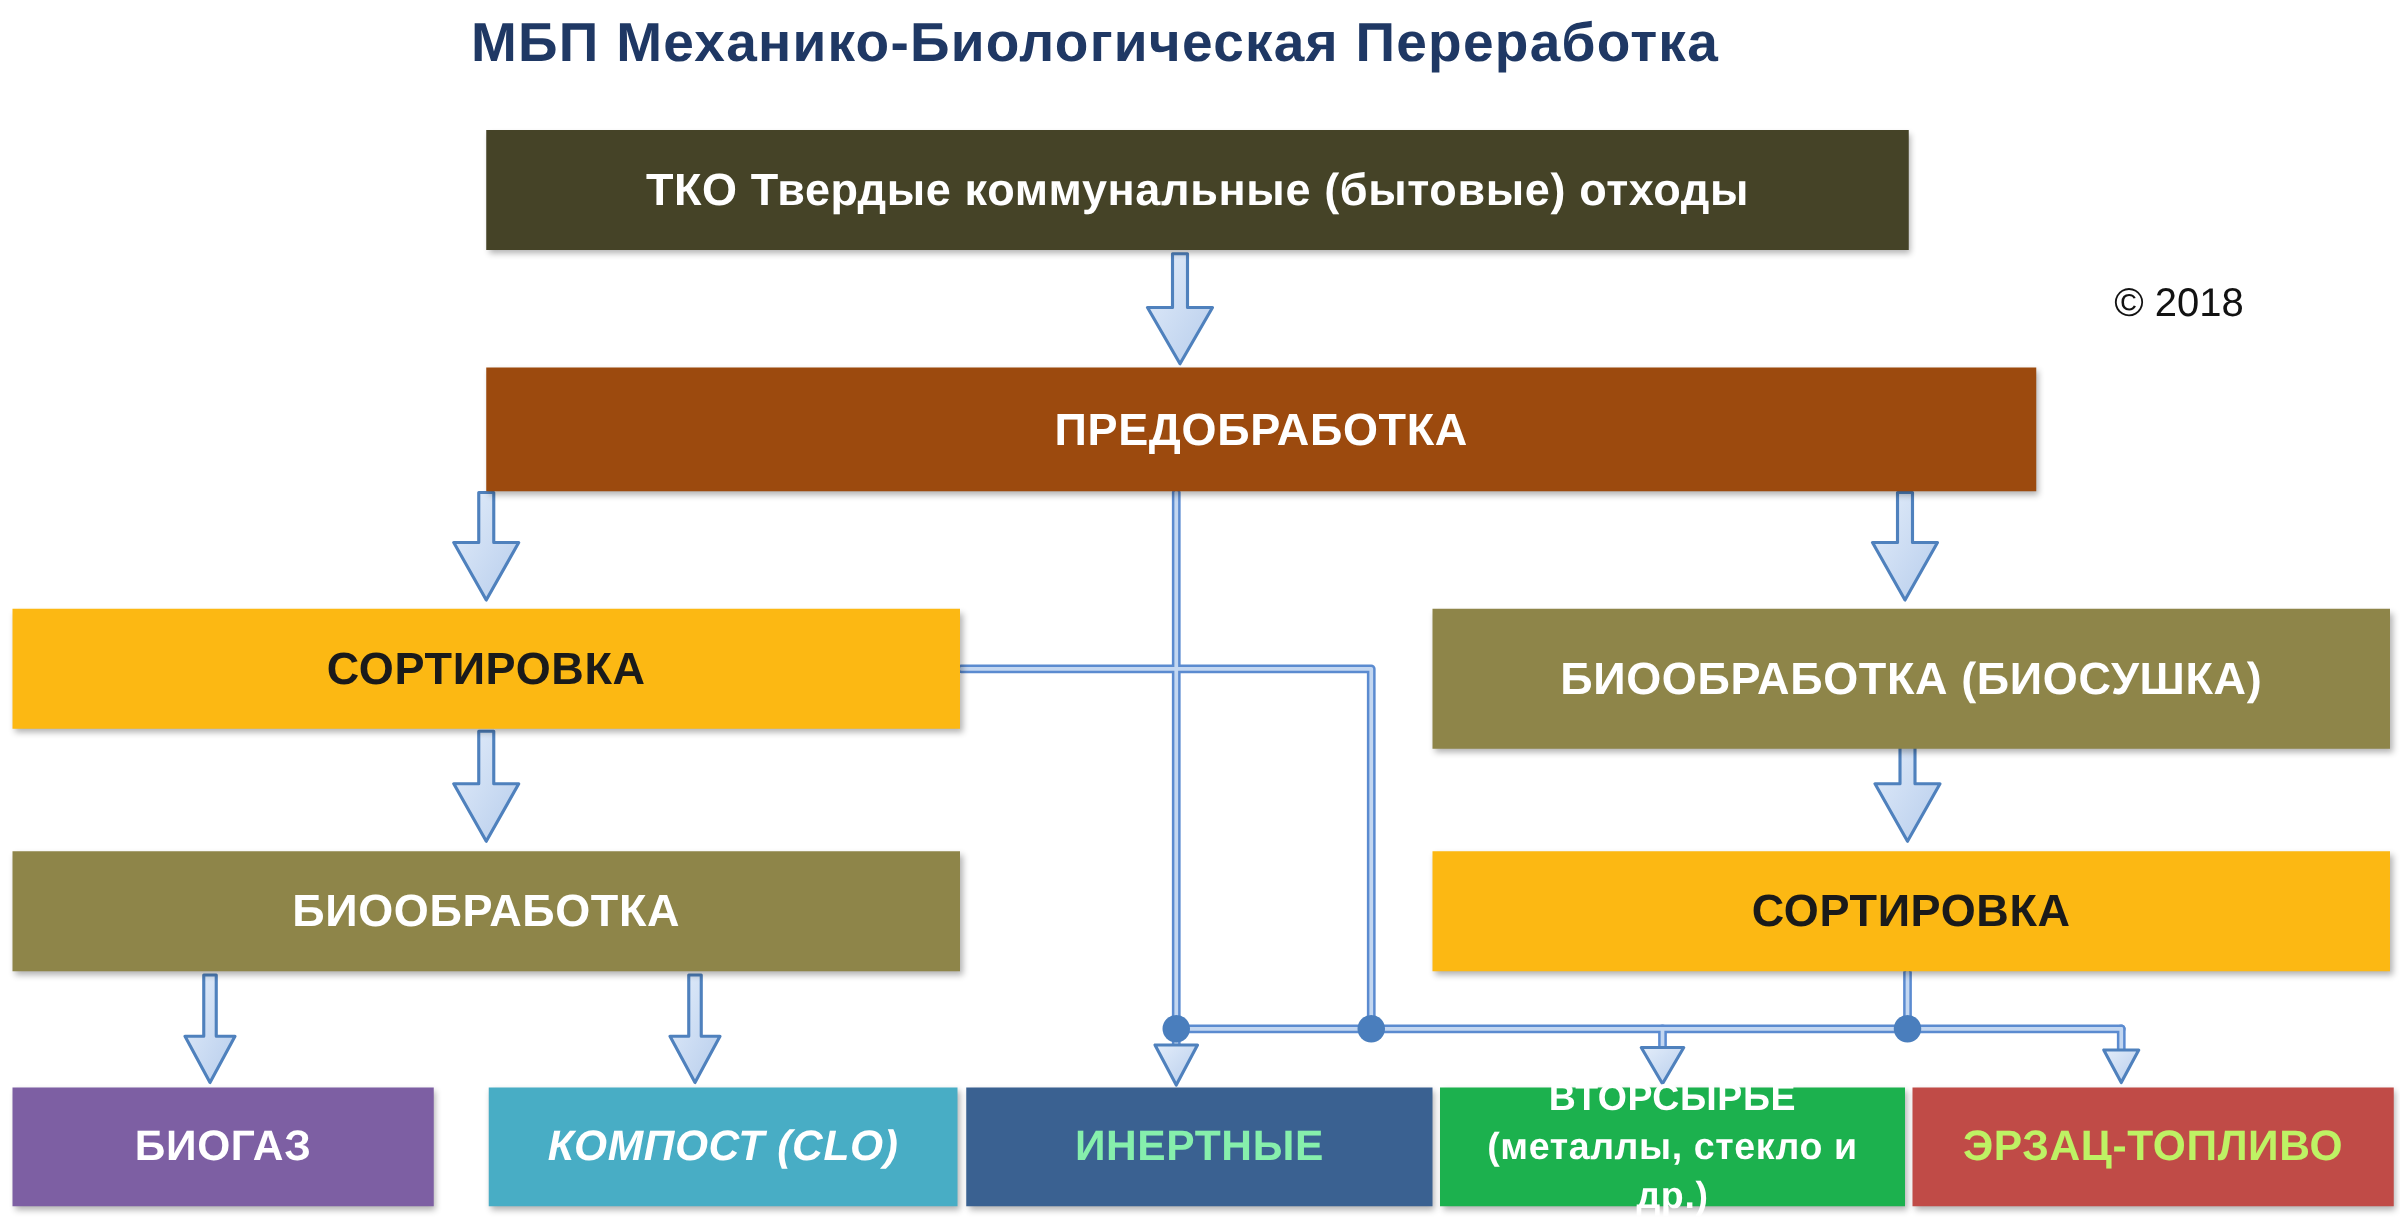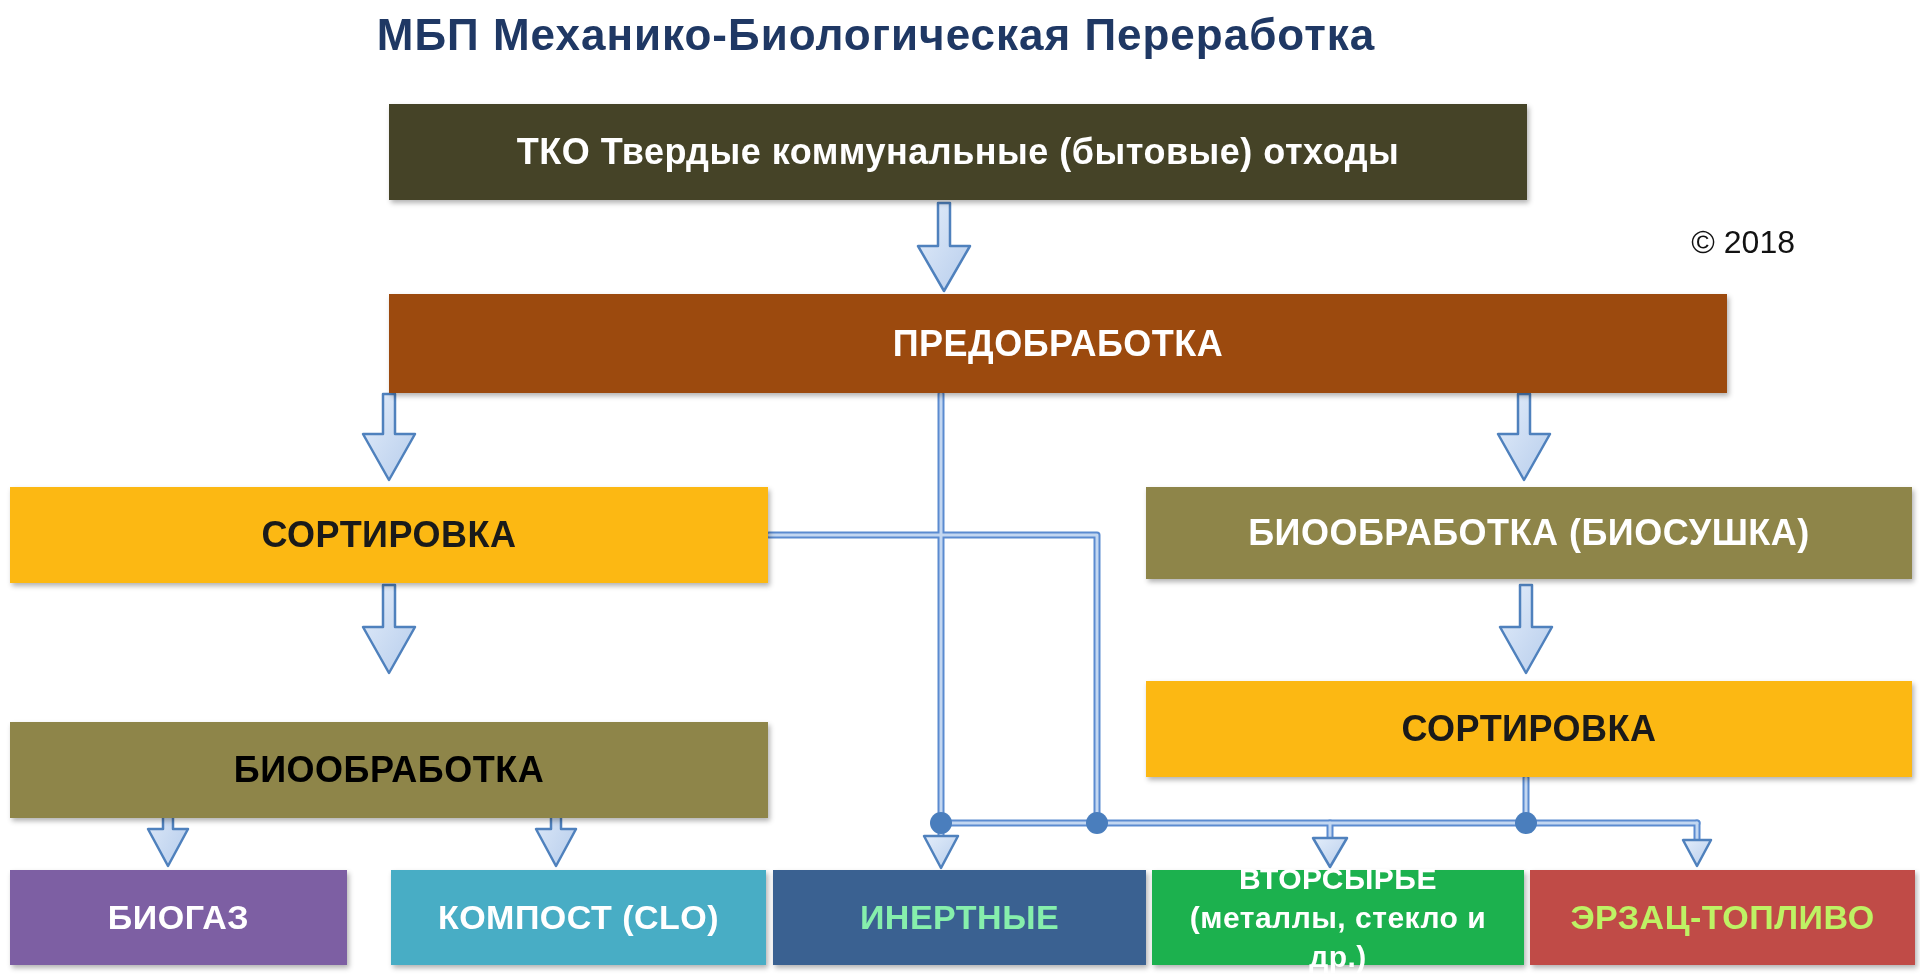--- a/index.html
+++ b/index.html
@@ -19,48 +19,48 @@
   .node{
     position:absolute;display:flex;align-items:center;justify-content:center;
     text-align:center;font-weight:bold;letter-spacing:0.5px;
     box-shadow:2px 3px 5px rgba(0,0,0,0.30);
     z-index:2;box-sizing:border-box;padding:0 10px;
   }
   .row-font{font-size:36px;}
   .bottom-font{font-size:34px;}
   .wrap-font{font-size:30px;line-height:1.3;}
   #tko          {left:389px; top:104px; width:1138px; height:96px;}
-  #predobrabotka{left:389px; top:294px; width:1338px; height:99px;}
+  #predobrabotka{left:389px; top:294px; width:1240px; height:99px;}
   #sort-left    {left:10px;  top:487px; width:758px;  height:96px;}
-  #biosushka    {left:1146px;top:487px; width:766px;  height:92px;}
+  #biosushka    {left:1146px;top:487px; width:766px;  height:112px;}
   #bioobr-left  {left:10px;  top:681px; width:758px;  height:96px;}
   #sort-right   {left:1146px;top:681px; width:766px;  height:96px;}
   #biogaz       {left:10px;  top:870px; width:337px;  height:95px;}
-  #kompost      {left:391px; top:870px; width:375px;  height:95px;}
+  #kompost      {left:391px; top:870px; width:375px;  height:95px;font-style:italic;}
   #inertnye     {left:773px; top:870px; width:373px;  height:95px;}
   #vtorsyrye    {left:1152px;top:870px; width:372px;  height:95px;}
   #erzac        {left:1530px;top:870px; width:385px;  height:95px;}
   #connector-layer{position:absolute;left:0;top:0;z-index:1;}
 </style>
 </head>
 <body>
 
 <div class="title" style="color: rgb(31, 56, 100);">МБП Механико-Биологическая Переработка</div>
 
 <div class="copyright">© 2018</div>
 
 <div class="node row-font" id="tko" style="background-color: rgb(69, 67, 39); color: rgb(255, 255, 255);">ТКО Твердые коммунальные (бытовые) отходы</div>
 
 <div class="node row-font" id="predobrabotka" style="background-color: rgb(156, 74, 14); color: rgb(255, 255, 255);">ПРЕДОБРАБОТКА</div>
 
 <div class="node row-font" id="sort-left" style="background-color: rgb(252, 184, 19); color: rgb(26, 26, 26);">СОРТИРОВКА</div>
 
 <div class="node row-font" id="biosushka" style="background-color: rgb(142, 133, 73); color: rgb(255, 255, 255);">БИООБРАБОТКА (БИОСУШКА)</div>
 
-<div class="node row-font" id="bioobr-left" style="background-color: rgb(142, 133, 73); color: #000000; margin-top: 41px;">БИООБРАБОТКА</div>
+<div class="node row-font" id="bioobr-left" style="background-color: rgb(142, 133, 73); color: #ffffff;">БИООБРАБОТКА</div>
 
 <div class="node row-font" id="sort-right" style="background-color: rgb(252, 184, 19); color: rgb(26, 26, 26);">СОРТИРОВКА</div>
 
 <div class="node bottom-font" id="biogaz" style="background-color: rgb(125, 95, 163); color: rgb(255, 255, 255);">БИОГАЗ</div>
 
 <div class="node bottom-font" id="kompost" style="background-color: rgb(72, 173, 197); color: rgb(255, 255, 255);">КОМПОСТ (CLO)</div>
 
 <div class="node bottom-font" id="inertnye" style="background-color: rgb(58, 97, 145); color: #86efac;">ИНЕРТНЫЕ</div>
 
 <div class="node wrap-font" id="vtorsyrye" style="background-color: rgb(28, 177, 78); color: rgb(255, 255, 255);">ВТОРСЫРЬЕ (металлы, стекло и др.)</div>

